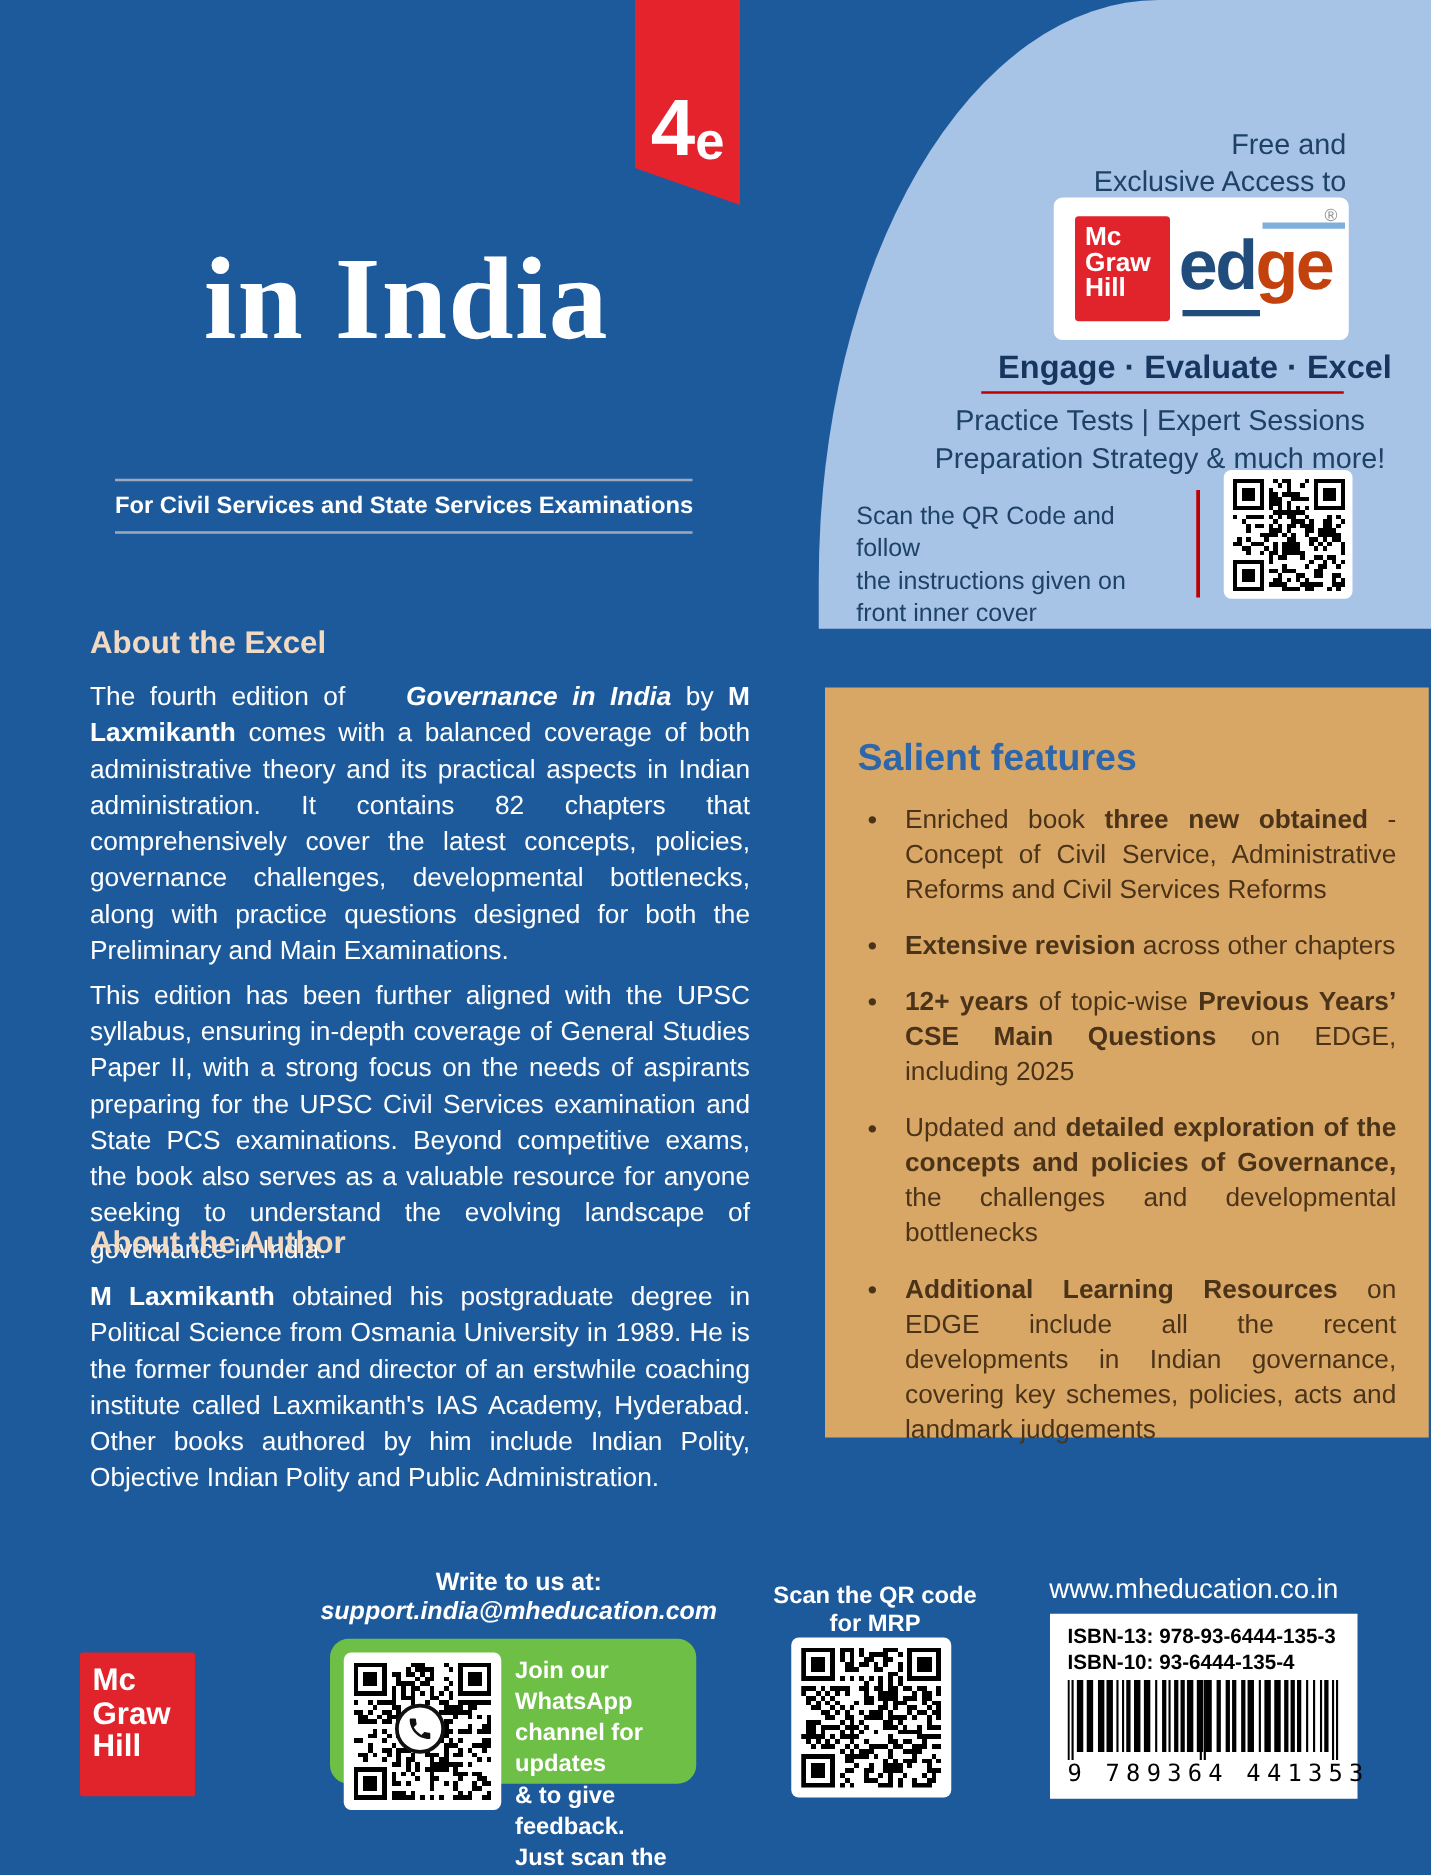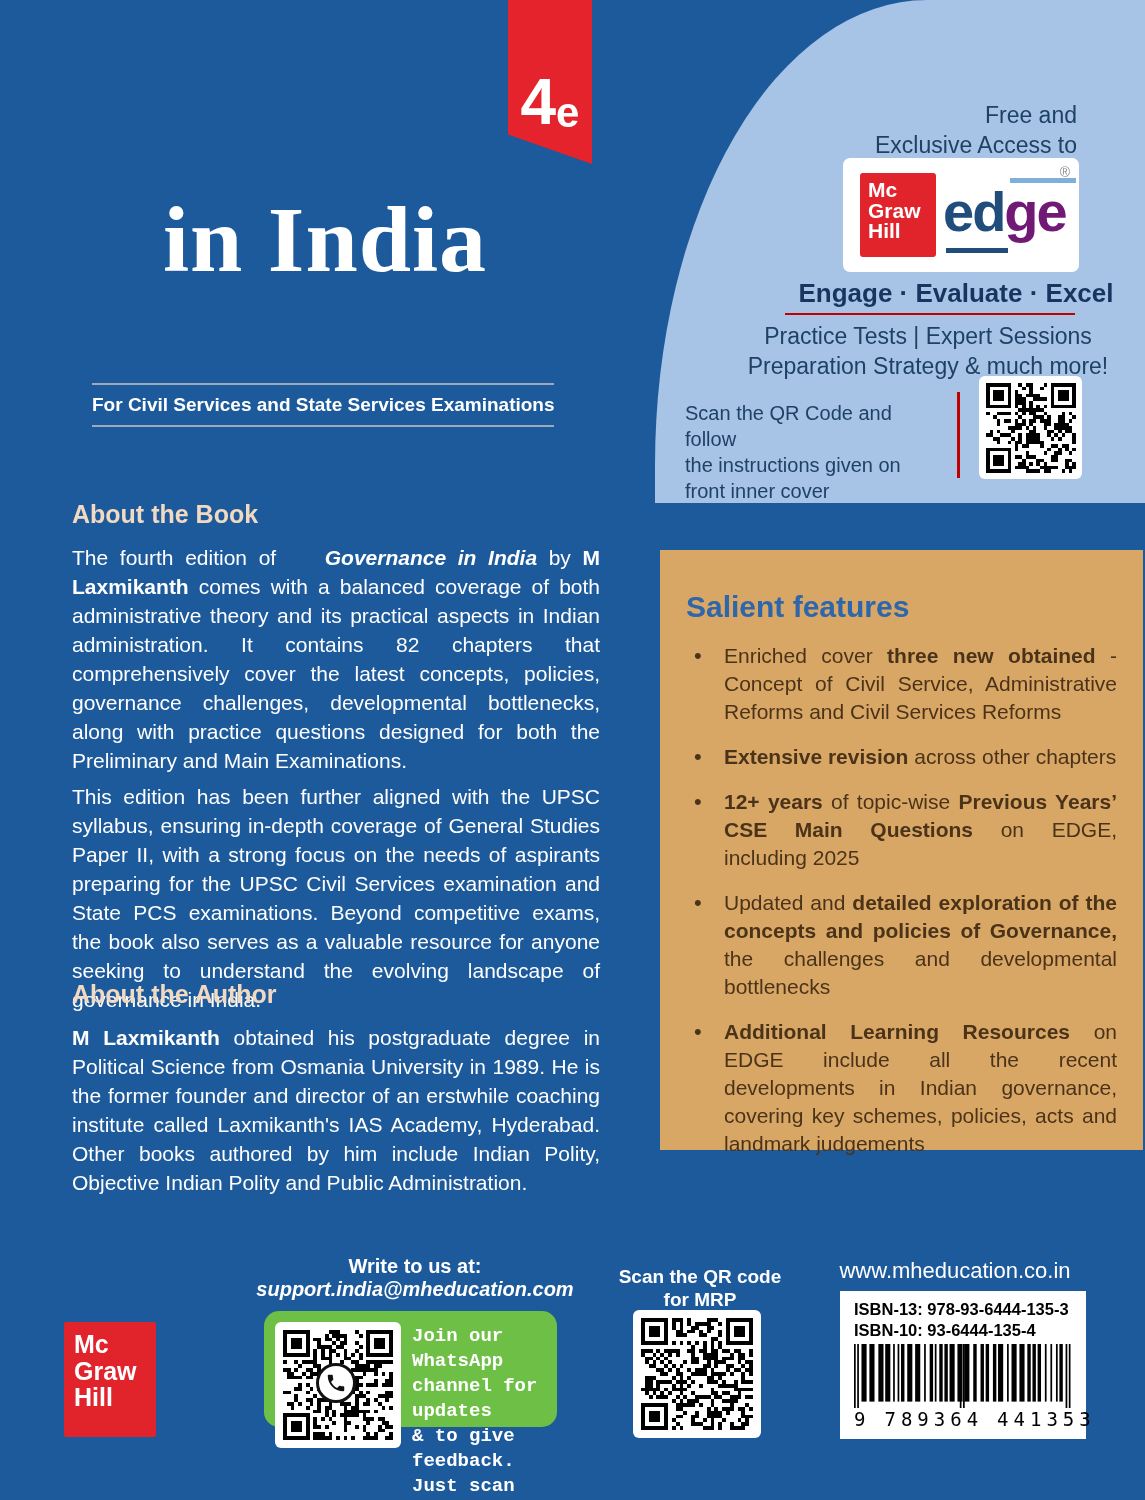--- a/index.html
+++ b/index.html
@@ -31,21 +31,21 @@
     padding:9px 0;color:#fff;font-weight:700;font-size:19px;white-space:nowrap;}
 
   
   .access-panel{right:0;top:0;width:490px;height:503px;background:#a7c3e6;
     border-top-left-radius:272px 465px;}
   .ap-intro{top:100px;right:68px;text-align:right;color:#1e4166;font-size:23px;line-height:1.32;}
   .edge-logo-box{left:188px;top:158px;width:236px;height:114px;background:#fff;border-radius:7px;}
   .mgh-tile{left:17px;top:15px;width:76px;height:84px;background:#e1232b;border-radius:3px;
     color:#fff;font-weight:700;font-size:21px;line-height:0.98;padding:7px 0 0 8px;box-sizing:border-box;}
   .edge-word{left:100px;top:26px;font-size:56px;font-weight:700;letter-spacing:-2px;line-height:1;}
-  .edge-ed{color:#204d7c;} .edge-ge{color:#701a75;}
+  .edge-ed{color:#204d7c;} .edge-ge{color:#c2410c;}
   .edge-underline{left:103px;top:90px;width:62px;height:5px;background:#204d7c;}
   .edge-overline{left:167px;top:20px;width:66px;height:5px;background:#7fb0dc;}
   .edge-reg{right:9px;top:6px;color:#8b8b8b;font-size:14px;}
   .ap-tagline{left:140px;right:28px;top:278px;text-align:center;color:#16365f;font-weight:700;font-size:26px;}
   .ap-redline{left:130px;top:313px;width:290px;height:2px;background:#c00000;}
   .ap-features{left:80px;right:24px;top:322px;text-align:center;color:#1e4166;font-size:23px;line-height:1.3;}
   .ap-qr-caption{left:30px;top:400px;width:260px;text-align:left;color:#1e4166;font-size:20px;line-height:1.3;}
   .ap-vbar{left:302px;top:392px;width:3px;height:86px;background:#c00000;}
   .qr-box{background:#fff;border-radius:6px;display:flex;align-items:center;justify-content:center;}
   .ap-qr{left:324px;top:376px;width:103px;height:103px;}
@@ -63,21 +63,21 @@
   .about-heading{color:#f2d9c1;font-weight:700;font-size:25px;}
   .about-text{color:#fff;font-size:21px;line-height:29px;text-align:justify;width:528px;}
   .about-text p{margin:0 0 7px 0;}
 
   
   .mgh-logo{left:64px;top:1322px;width:92px;height:115px;background:#e1232b;border-radius:2px;
     color:#fff;font-weight:700;font-size:25px;line-height:1.06;padding:9px 0 0 10px;box-sizing:border-box;}
   .write-block{left:245px;top:1255px;width:340px;text-align:center;color:#fff;}
   .write-line1{font-weight:700;font-size:20px;}
   .write-line2{font-weight:700;font-style:italic;font-size:20px;}
-  .wa-panel{left:264px;top:1311px;width:293px;height:116px;background:#6ebf45;border-radius:15px;font-family:Liberation Mono, monospace;}
+  .wa-panel{left:264px;top:1311px;width:293px;height:116px;background:#6ebf45;border-radius:15px;}
   .wa-qr{left:11px;top:11px;width:126px;height:126px;}
   .wa-badge{left:52px;top:52px;width:40px;height:40px;background:#fff;border:3px solid #111;border-radius:50%;
     box-sizing:border-box;display:flex;align-items:center;justify-content:center;}
   .wa-text{left:148px;top:13px;width:138px;color:#fff;font-weight:700;font-size:19px;line-height:1.32;}
   .mrp-caption{left:615px;top:1266px;width:170px;text-align:center;color:#fff;font-weight:700;font-size:19px;line-height:1.2;}
   .mrp-qr{left:633px;top:1310px;width:128px;height:128px;}
   .website{left:820px;top:1258px;width:270px;text-align:center;color:#fff;font-size:22px;}
   .isbn-box{left:840px;top:1291px;width:246px;height:148px;background:#fff;box-sizing:border-box;padding:8px 0 0 14px;}
   .isbn-line{color:#000;font-weight:700;font-size:16.5px;line-height:1.25;}
   .barcode{margin-top:4px;width:218px;height:64px;}
@@ -428,35 +428,35 @@
 <div class="abs edition-badge">
   <span class="big">4</span>
     <span class="small">e</span>
 </div>
 
 <div class="abs title-block">
   <div>in India</div>
 </div>
 <div class="abs subtitle-block">For Civil Services and State Services Examinations</div>
 
-<div class="abs about-heading" style="left:72px;top:500px;">About the Book</div>
+<div class="abs about-heading" style="left:72px;top:500px;">About the Excel</div>
 <div class="abs about-text" style="left:72px;top:543px;">
   <p><span>The fourth edition of </span><span class="b i">Governance in India</span><span> by </span><span class="b">M Laxmikanth</span><span> comes with a balanced coverage of both administrative theory and its practical aspects in Indian administration. It contains 82 chapters that comprehensively cover the latest concepts, policies, governance challenges, developmental bottlenecks, along with practice questions designed for both the Preliminary and Main Examinations.</span></p>
   <p><span>This edition has been further aligned with the UPSC syllabus, ensuring in-depth coverage of General Studies Paper II, with a strong focus on the needs of aspirants preparing for the UPSC Civil Services examination and State PCS examinations. Beyond competitive exams, the book also serves as a valuable resource for anyone seeking to understand the evolving landscape of governance in India.</span></p>
 </div>
 
 <div class="abs about-heading" style="left:72px;top:980px;">About the Author</div>
 <div class="abs about-text" style="left:72px;top:1023px;">
   <p><span class="b">M Laxmikanth</span><span> obtained his postgraduate degree in Political Science from Osmania University in 1989. He is the former founder and director of an erstwhile coaching institute called Laxmikanth's IAS Academy, Hyderabad. Other books authored by him include Indian Polity, Objective Indian Polity and Public Administration.</span></p>
 </div>
 
 <div class="abs salient-panel">
   <h2 class="salient-heading">Salient features</h2>
   <ul class="salient-list">
-    <li><span>Enriched cover </span><span class="b">three new obtained</span><span> - Concept of Civil Service, Administrative Reforms and Civil Services Reforms</span></li>
+    <li><span>Enriched book </span><span class="b">three new obtained</span><span> - Concept of Civil Service, Administrative Reforms and Civil Services Reforms</span></li>
     <li><span class="b">Extensive revision</span><span> across other chapters</span></li>
     <li><span class="b">12+ years</span><span> of topic-wise </span><span class="b">Previous Years’ CSE Main Questions</span><span> on EDGE, including 2025</span></li>
     <li><span>Updated and </span><span class="b">detailed exploration of the concepts and policies of Governance,</span><span> the challenges and developmental bottlenecks</span></li>
     <li><span class="b">Additional Learning Resources</span><span> on EDGE include all the recent developments in Indian governance, covering key schemes, policies, acts and landmark judgements</span></li>
   </ul>
 </div>
 
 <div class="abs mgh-logo">
   <div>Mc</div>
   <div>Graw</div>

